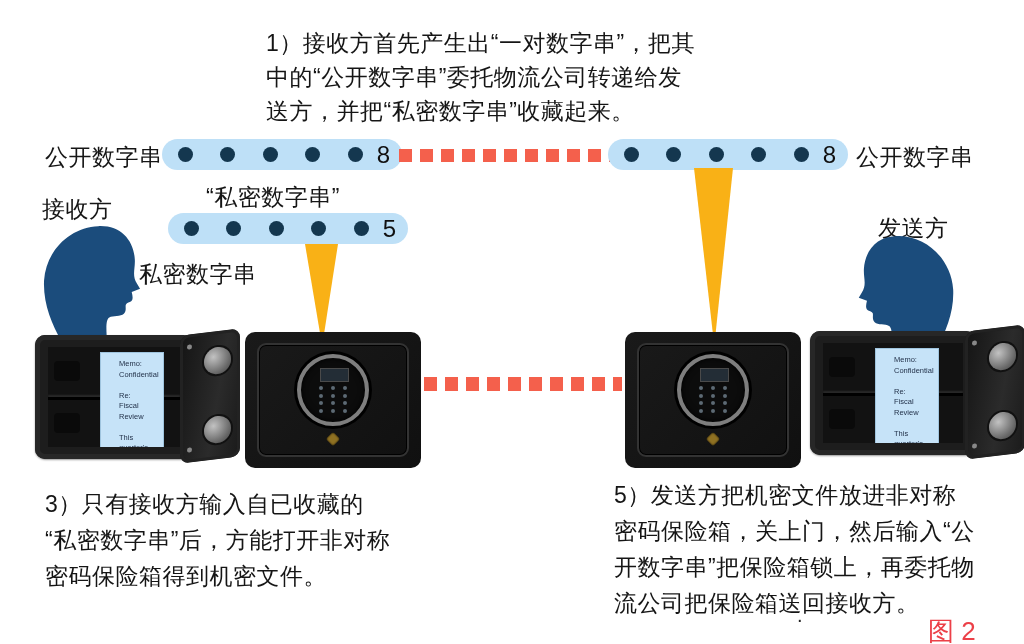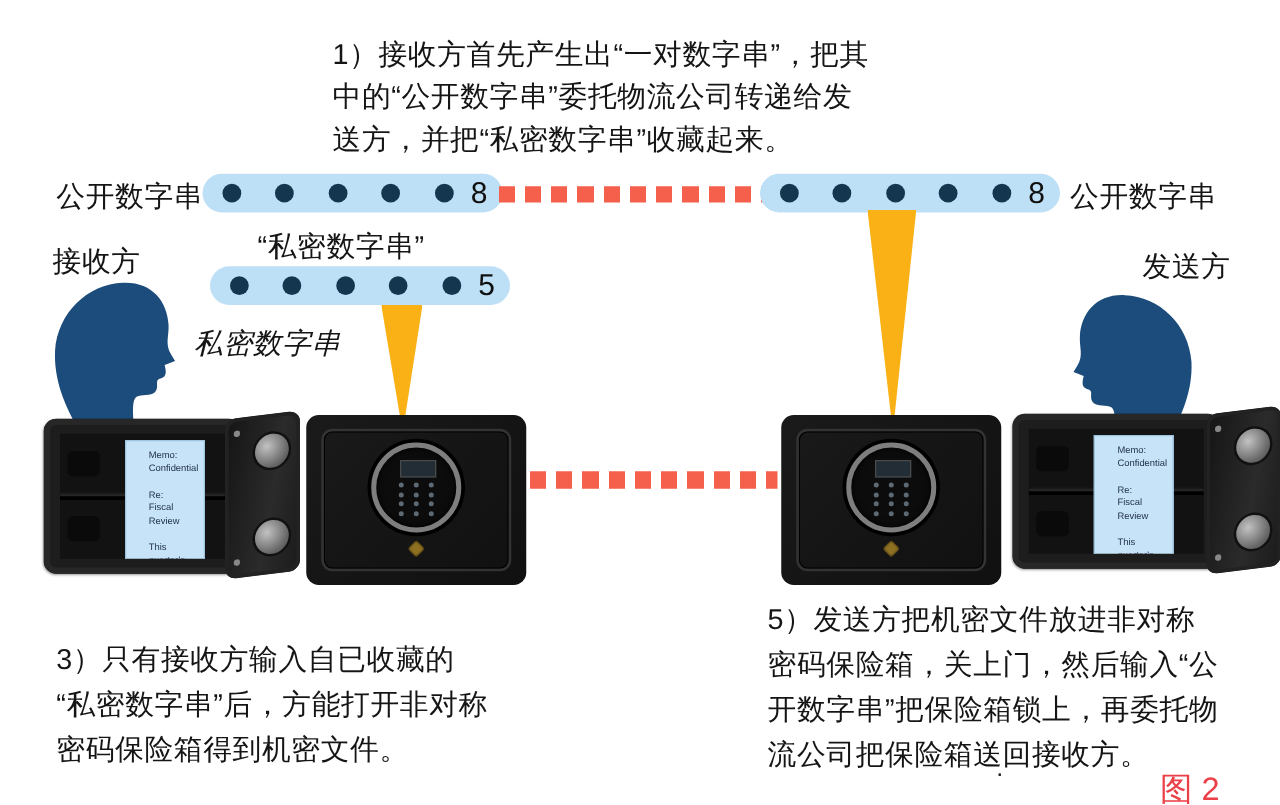--- a/index.html
+++ b/index.html
@@ -120,22 +120,22 @@
 <body>
 
 <div class="abs zh para" style="left:266px;top:26px;width:460px;">1）接收方首先产生出“一对数字串”，把其
 中的“公开数字串”委托物流公司转递给发
 送方，并把“私密数字串”收藏起来。</div>
 
 <div class="abs zh" style="left:45px;top:142px;">公开数字串</div>
 <div class="abs zh" style="left:856px;top:142px;">公开数字串</div>
 <div class="abs zh" style="left:206px;top:182px;">“私密数字串”</div>
 <div class="abs zh" style="left:42px;top:194px;text-align:right;">接收方</div>
-<div class="abs zh" style="left:155px;top:259px;font-style:italic;">私密数字串</div>
-<div class="abs zh" style="left:878px;top:198px;margin-left:36px;">发送方</div>
+<div class="abs zh" style="left:139px;top:259px;">私密数字串</div>
+<div class="abs zh" style="left:878px;top:213px;">发送方</div>
 
 <div class="bar" style="left:162px;top:139px;">
   <div class="dots-wrap">
       <span class="dot"></span>
       <span class="dot"></span>
       <span class="dot"></span>
       <span class="dot"></span>
       <span class="dot"></span>
     </div>
   <span class="bar-num">8</span>
@@ -267,21 +267,21 @@
     </div>
   </div>
   <div class="so-door">
     <div class="so-bolt b1"></div>
     <div class="so-bolt b2"></div>
     <div class="so-screw" style="left:7px;top:10px;"></div>
     <div class="so-screw" style="left:7px;bottom:10px;"></div>
   </div>
 </div>
 
-<div class="abs zh para" style="left:45px;top:509px;width:420px;line-height:36px;">3）只有接收方输入自已收藏的
+<div class="abs zh para" style="left:45px;top:486px;width:420px;line-height:36px;">3）只有接收方输入自已收藏的
 “私密数字串”后，方能打开非对称
 密码保险箱得到机密文件。</div>
 
 <div class="abs zh para" style="left:614px;top:477px;width:410px;line-height:36px;">5）发送方把机密文件放进非对称
 密码保险箱，关上门，然后输入“公
 开数字串”把保险箱锁上，再委托物
 流公司把保险箱送回接收方。</div>
 
 <div class="abs tiny-dot" style="left:797px;top:604px;">.</div>
 

